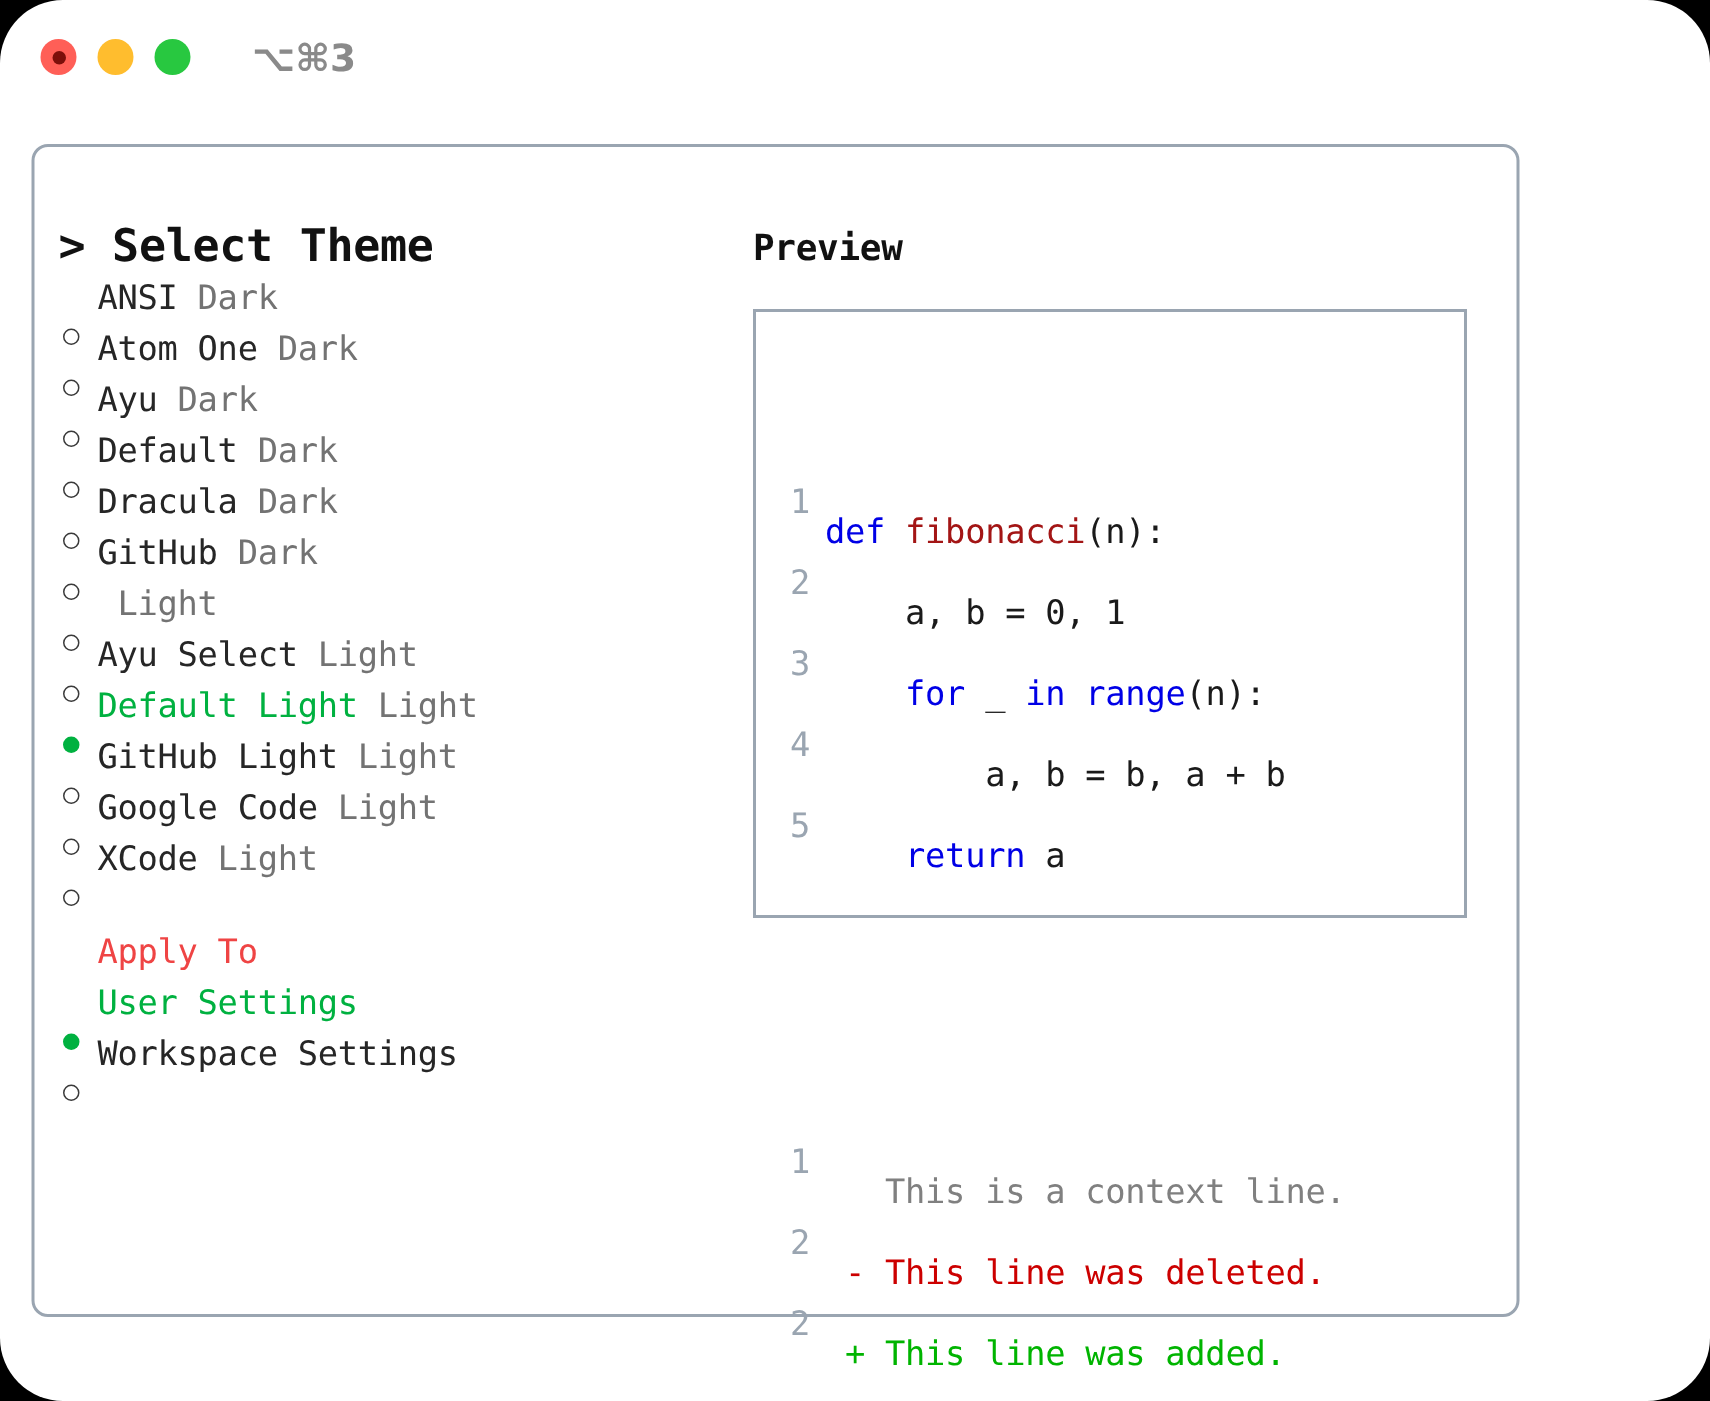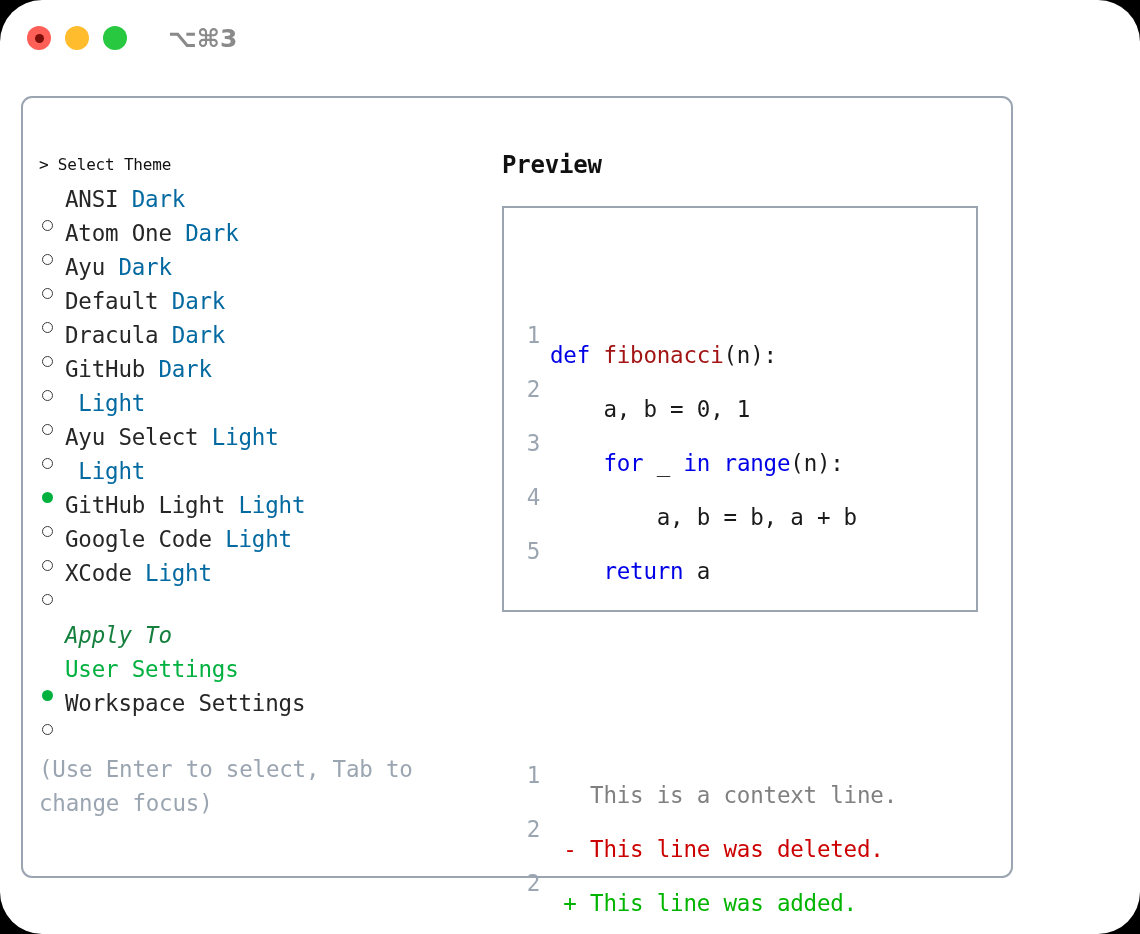--- a/index.html
+++ b/index.html
@@ -88,22 +88,22 @@
     width: 430px;
   }
   .col-right {
     position: absolute;
     left: 479px; top: 50px;
     width: 490px;
   }
 
   
   .list-header {
-    font-size: 16px;
-    font-weight: normal;
+    font-size: 30px;
+    font-weight: bold;
     color: #111111;
     line-height: 34px;
     white-space: pre;
     letter-spacing: -0.2px;
   }
   .row {
     display: flex;
     align-items: baseline;
     line-height: 34px;
     font-size: 22.5px;
@@ -123,31 +123,30 @@
     left: 3px; top: 13px;
     width: 11px; height: 11px;
     border-radius: 50%;
     box-sizing: border-box;
   }
   .marker .dot.filled { background: #00b140; }
   .marker .dot.hollow { border: 1.6px solid #3a3a3a; background: transparent; }
 
   .name     { color: #262626; }
   .name.sel { color: #00b140; }
-  .mode     { color: #0369a1; text-align: right; }
+  .mode     { color: #737373; text-align: right; }
 
   .spacer-sm { height: 28px; }
   .apply-label {
     padding-left: 26px;
     font-size: 22.5px;
     line-height: 34px;
-    color: #15803d;
-    white-space: pre;
-    letter-spacing: -0.2px;
-    font-style: italic;
+    color: #ef4444;
+    white-space: pre;
+    letter-spacing: -0.2px;
   }
   .hint {
     margin-top: 32px;
     font-size: 22.5px;
     line-height: 34px;
     color: #9aa5b1;
     width: 400px;
     letter-spacing: -0.2px;
   }
 
@@ -217,36 +216,35 @@
 
       <div id="theme-list">
           <div class="row"><span class="marker"><span class="dot hollow"></span></span><span class="name">ANSI</span><span class="mode"> Dark</span></div>
           <div class="row"><span class="marker"><span class="dot hollow"></span></span><span class="name">Atom One</span><span class="mode"> Dark</span></div>
           <div class="row"><span class="marker"><span class="dot hollow"></span></span><span class="name">Ayu</span><span class="mode"> Dark</span></div>
           <div class="row"><span class="marker"><span class="dot hollow"></span></span><span class="name">Default</span><span class="mode"> Dark</span></div>
           <div class="row"><span class="marker"><span class="dot hollow"></span></span><span class="name">Dracula</span><span class="mode"> Dark</span></div>
           <div class="row"><span class="marker"><span class="dot hollow"></span></span><span class="name">GitHub</span><span class="mode"> Dark</span></div>
           <div class="row"><span class="marker"><span class="dot hollow"></span></span><span class="mode"> Light</span></div>
           <div class="row"><span class="marker"><span class="dot hollow"></span></span><span class="name">Ayu Select</span><span class="mode"> Light</span></div>
-          <div class="row"><span class="marker"><span class="dot filled"></span></span><span class="mode"> Light</span></div>
+          <div class="row"><span class="marker"><span class="dot filled"></span></span><span class="name sel">Default Light</span><span class="mode"> Light</span></div>
           <div class="row"><span class="marker"><span class="dot hollow"></span></span><span class="name">GitHub Light</span><span class="mode"> Light</span></div>
           <div class="row"><span class="marker"><span class="dot hollow"></span></span><span class="name">Google Code</span><span class="mode"> Light</span></div>
           <div class="row"><span class="marker"><span class="dot hollow"></span></span><span class="name">XCode</span><span class="mode"> Light</span></div>
         </div>
 
       <div class="spacer-sm"></div>
 
       <div class="apply-label">Apply To</div>
 
       <div id="apply-list">
           <div class="row"><span class="marker"><span class="dot filled"></span></span><span class="name sel">User Settings</span></div>
           <div class="row"><span class="marker"><span class="dot hollow"></span></span><span class="name">Workspace Settings</span></div>
         </div>
 
-      <div class="hint">(Use Enter to select, Tab to change focus)</div>
     </div>
 
     <div class="col-right">
       <div class="preview-header">Preview</div>
 
       <div class="preview-box">
         <div class="code">
           <div id="code-lines"><div class="code-line"><span class="ln">1</span><span class="src"><span class="kw">def </span><span class="fn">fibonacci</span><span class="plain">(n):</span></span></div><div class="code-line"><span class="ln">2</span><span class="src"><span class="plain">    a, b = 0, 1</span></span></div><div class="code-line"><span class="ln">3</span><span class="src"><span class="plain">    </span><span class="kw">for</span><span class="plain"> _ </span><span class="kw">in</span><span class="plain"> </span><span class="kw">range</span><span class="plain">(n):</span></span></div><div class="code-line"><span class="ln">4</span><span class="src"><span class="plain">        a, b = b, a + b</span></span></div><div class="code-line"><span class="ln">5</span><span class="src"><span class="plain">    </span><span class="kw">return</span><span class="plain"> a</span></span></div></div>
           <div class="gap"></div>
           <div id="diff-lines"><div class="code-line"><span class="ln">1</span><span class="src"><span class="ctx">   This is a context line.</span></span></div><div class="code-line"><span class="ln">2</span><span class="src"><span class="del"> - This line was deleted.</span></span></div><div class="code-line"><span class="ln">2</span><span class="src"><span class="add"> + This line was added.</span></span></div></div>

